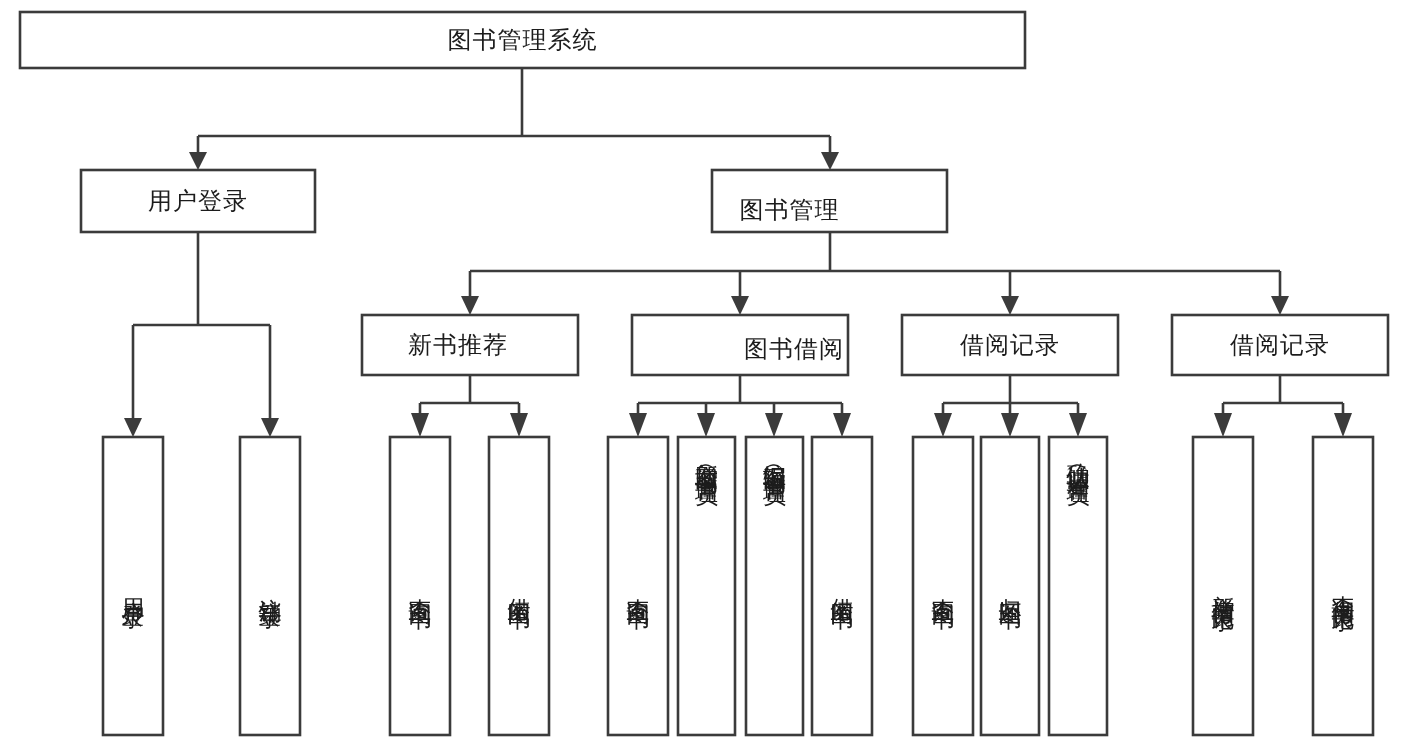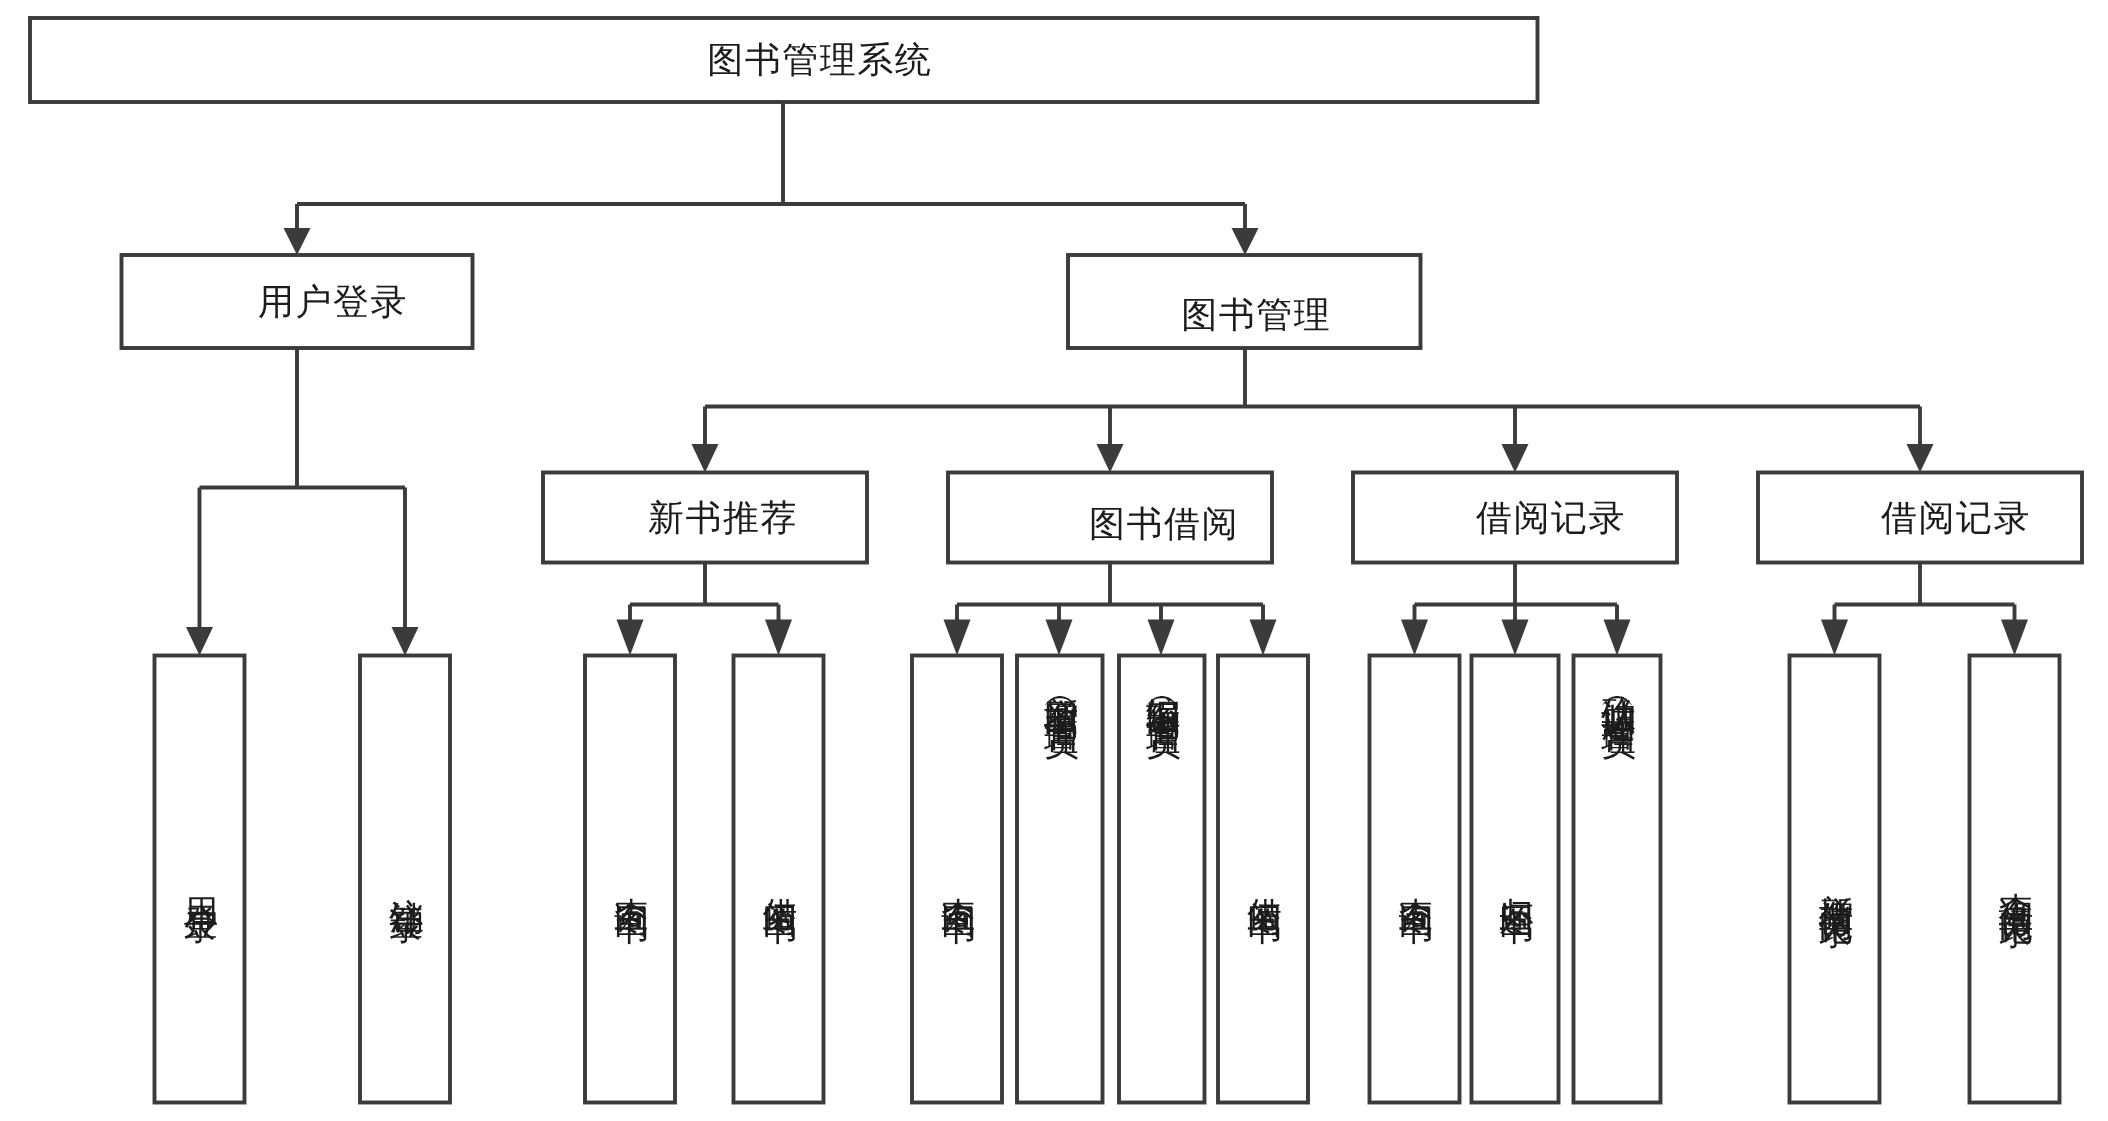--- a/index.html
+++ b/index.html
@@ -59,21 +59,20 @@
     color: #1c1c1c;
     letter-spacing: 3px;
     white-space: nowrap;
   }
   .hlabel-wrap {
     position: absolute;
     display: flex;
     align-items: center;
     justify-content: center;
     pointer-events: none;
-    margin-left: 24px;
   }
   .hlabel-text {
     font-family: "DejaVu Sans", "Liberation Sans", sans-serif;
     font-size: 24px;
     color: #1c1c1c;
     white-space: nowrap;
     letter-spacing: 1px;
   }
   #watermark {
     position: absolute;
@@ -187,29 +186,29 @@
   </svg>
 
   <div class="hlabel-wrap" style="left:20px; top:12px; width:1005px; height:56px;">
     <span class="hlabel-text">图书管理系统</span>
   </div>
 
   <div class="hlabel-wrap" style="left:81px; top:170px; width:234px; height:62px;">
     <span class="hlabel-text">用户登录</span>
   </div>
 
-  <div class="hlabel-wrap" style="left:696px; top:170px; width:235px; height:80px;">
+  <div class="hlabel-wrap" style="left:672px; top:170px; width:235px; height:80px;">
     <span class="hlabel-text">图书管理</span>
   </div>
 
   <div class="hlabel-wrap" style="left:350px; top:315px; width:216px; height:60px;">
     <span class="hlabel-text">新书推荐</span>
   </div>
 
-  <div class="hlabel-wrap" style="left:644px; top:315px; width:216px; height:68px;">
+  <div class="hlabel-wrap" style="left:628px; top:315px; width:216px; height:68px;justify-content:flex-end;">
     <span class="hlabel-text">图书借阅</span>
   </div>
 
   <div class="hlabel-wrap" style="left:902px; top:315px; width:216px; height:60px;">
     <span class="hlabel-text">借阅记录</span>
   </div>
 
   <div class="hlabel-wrap" style="left:1172px; top:315px; width:216px; height:60px;">
     <span class="hlabel-text">借阅记录</span>
   </div>

